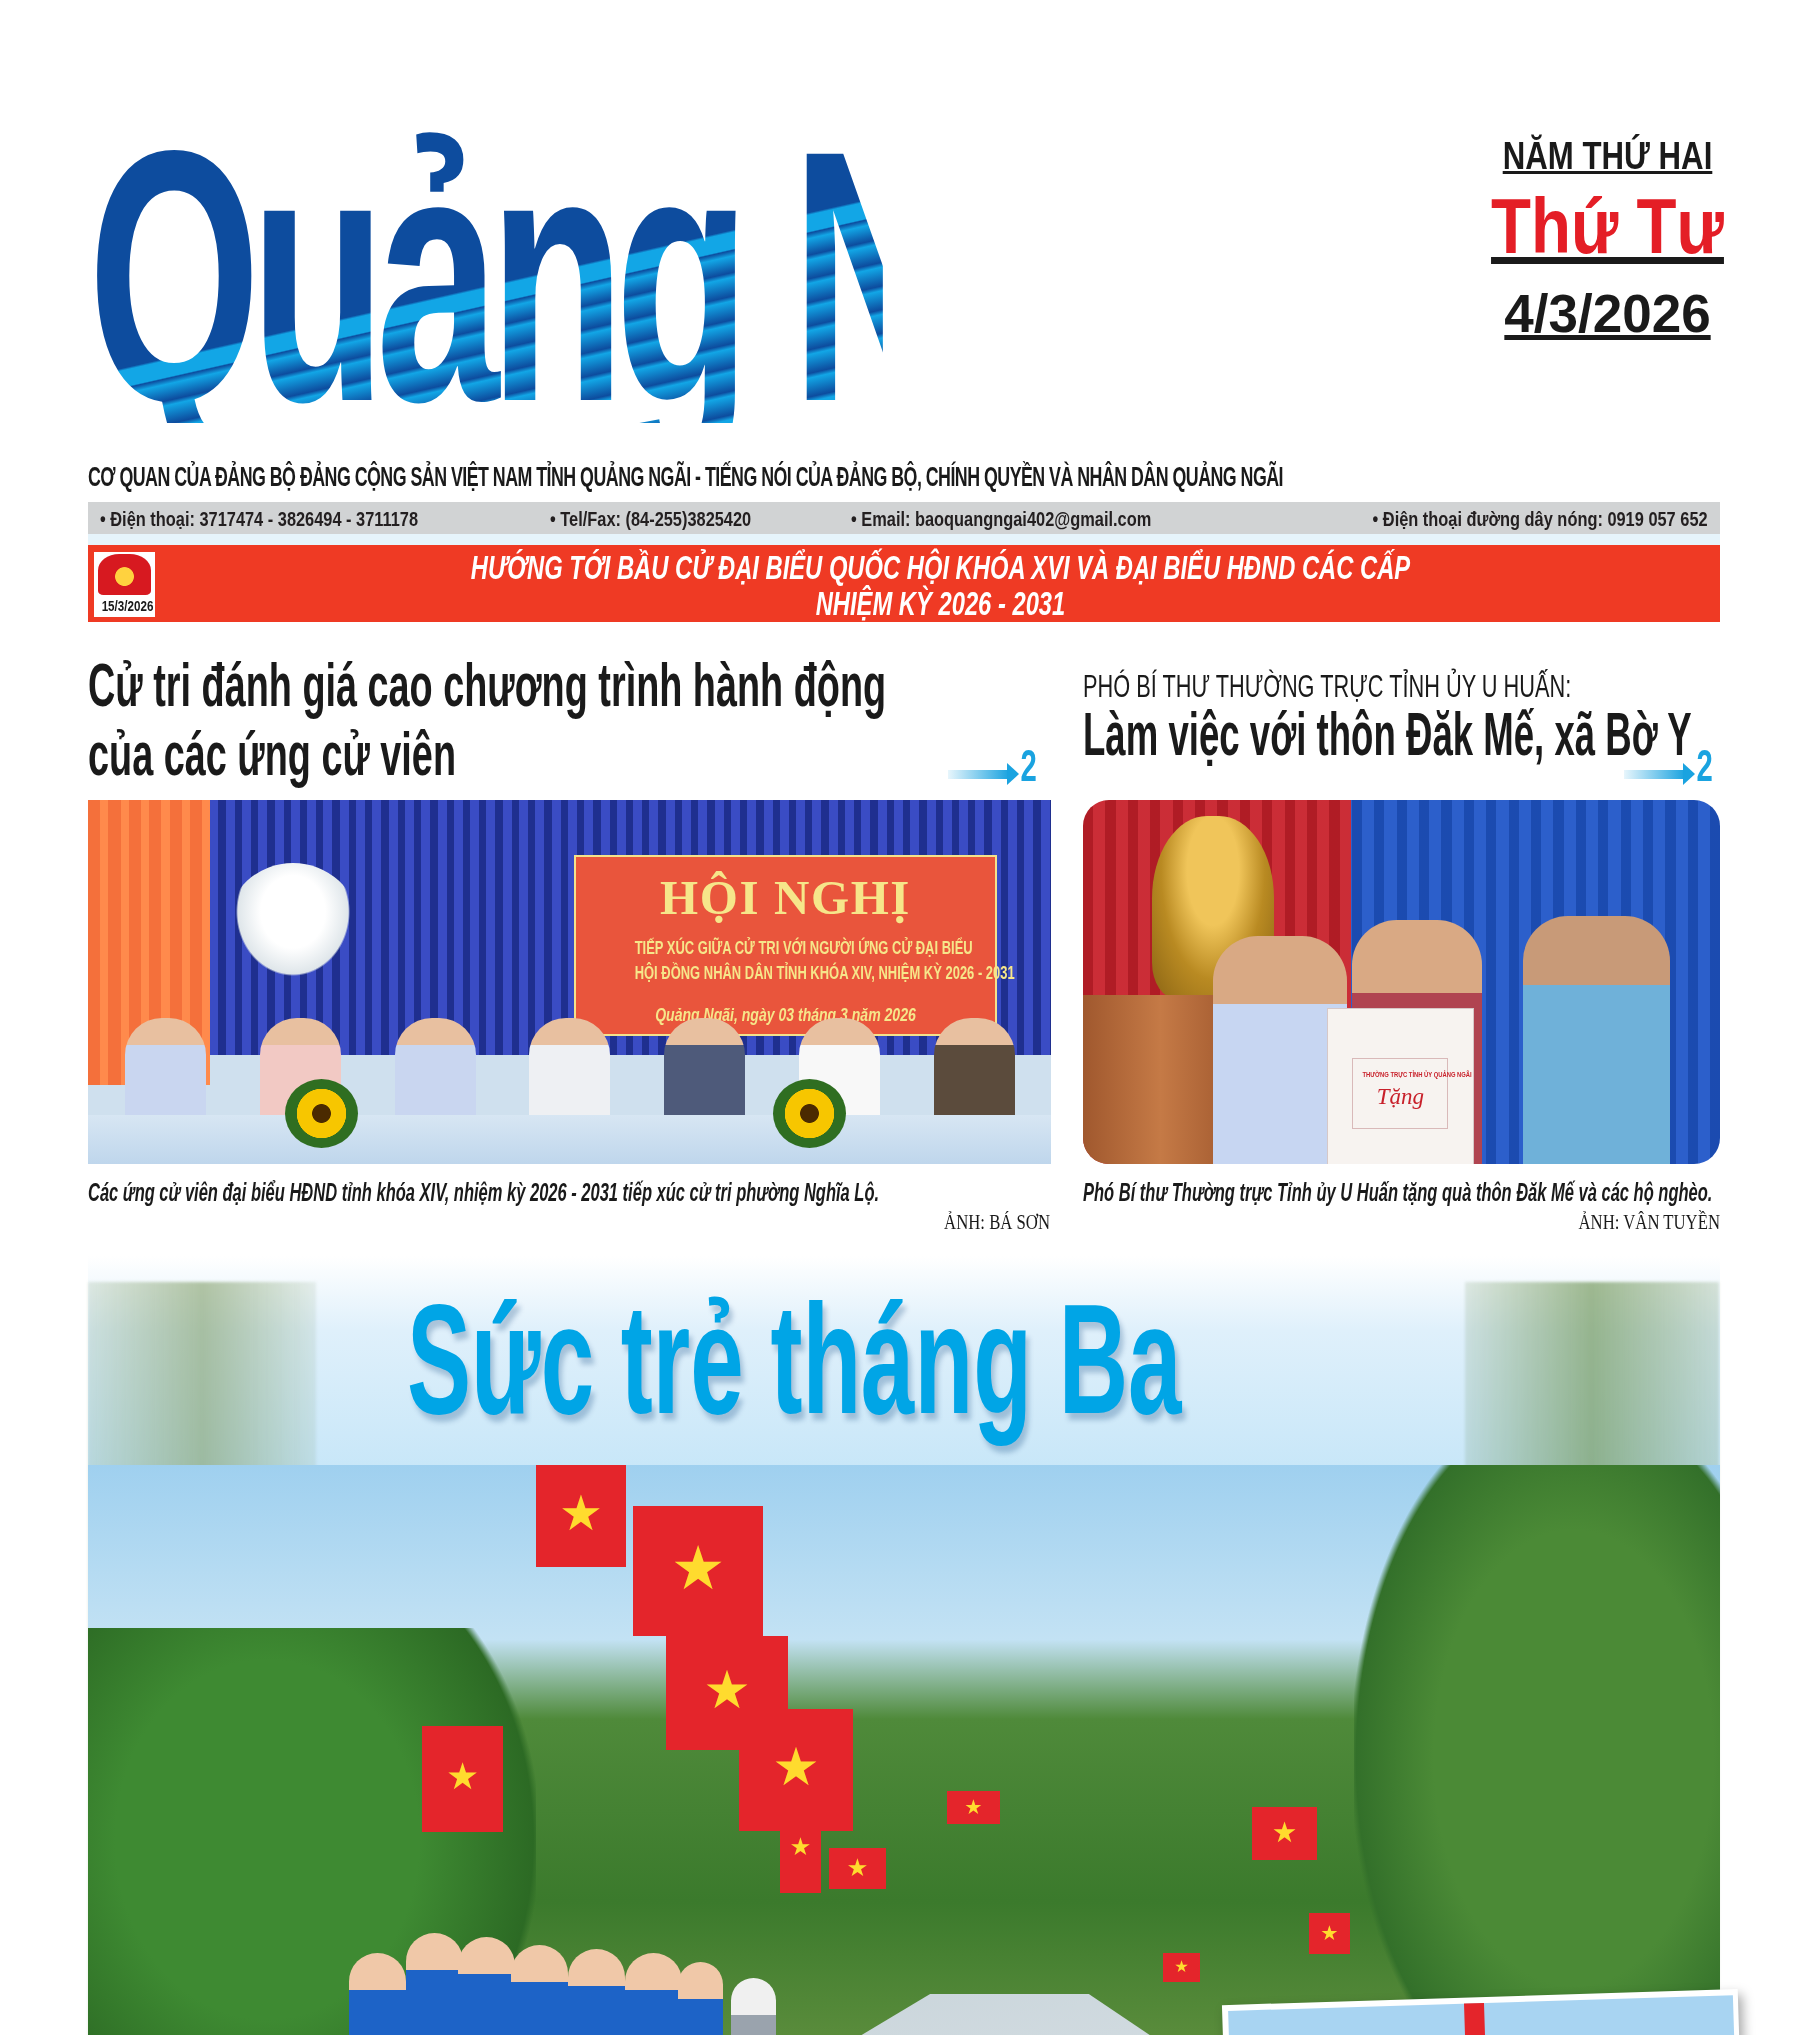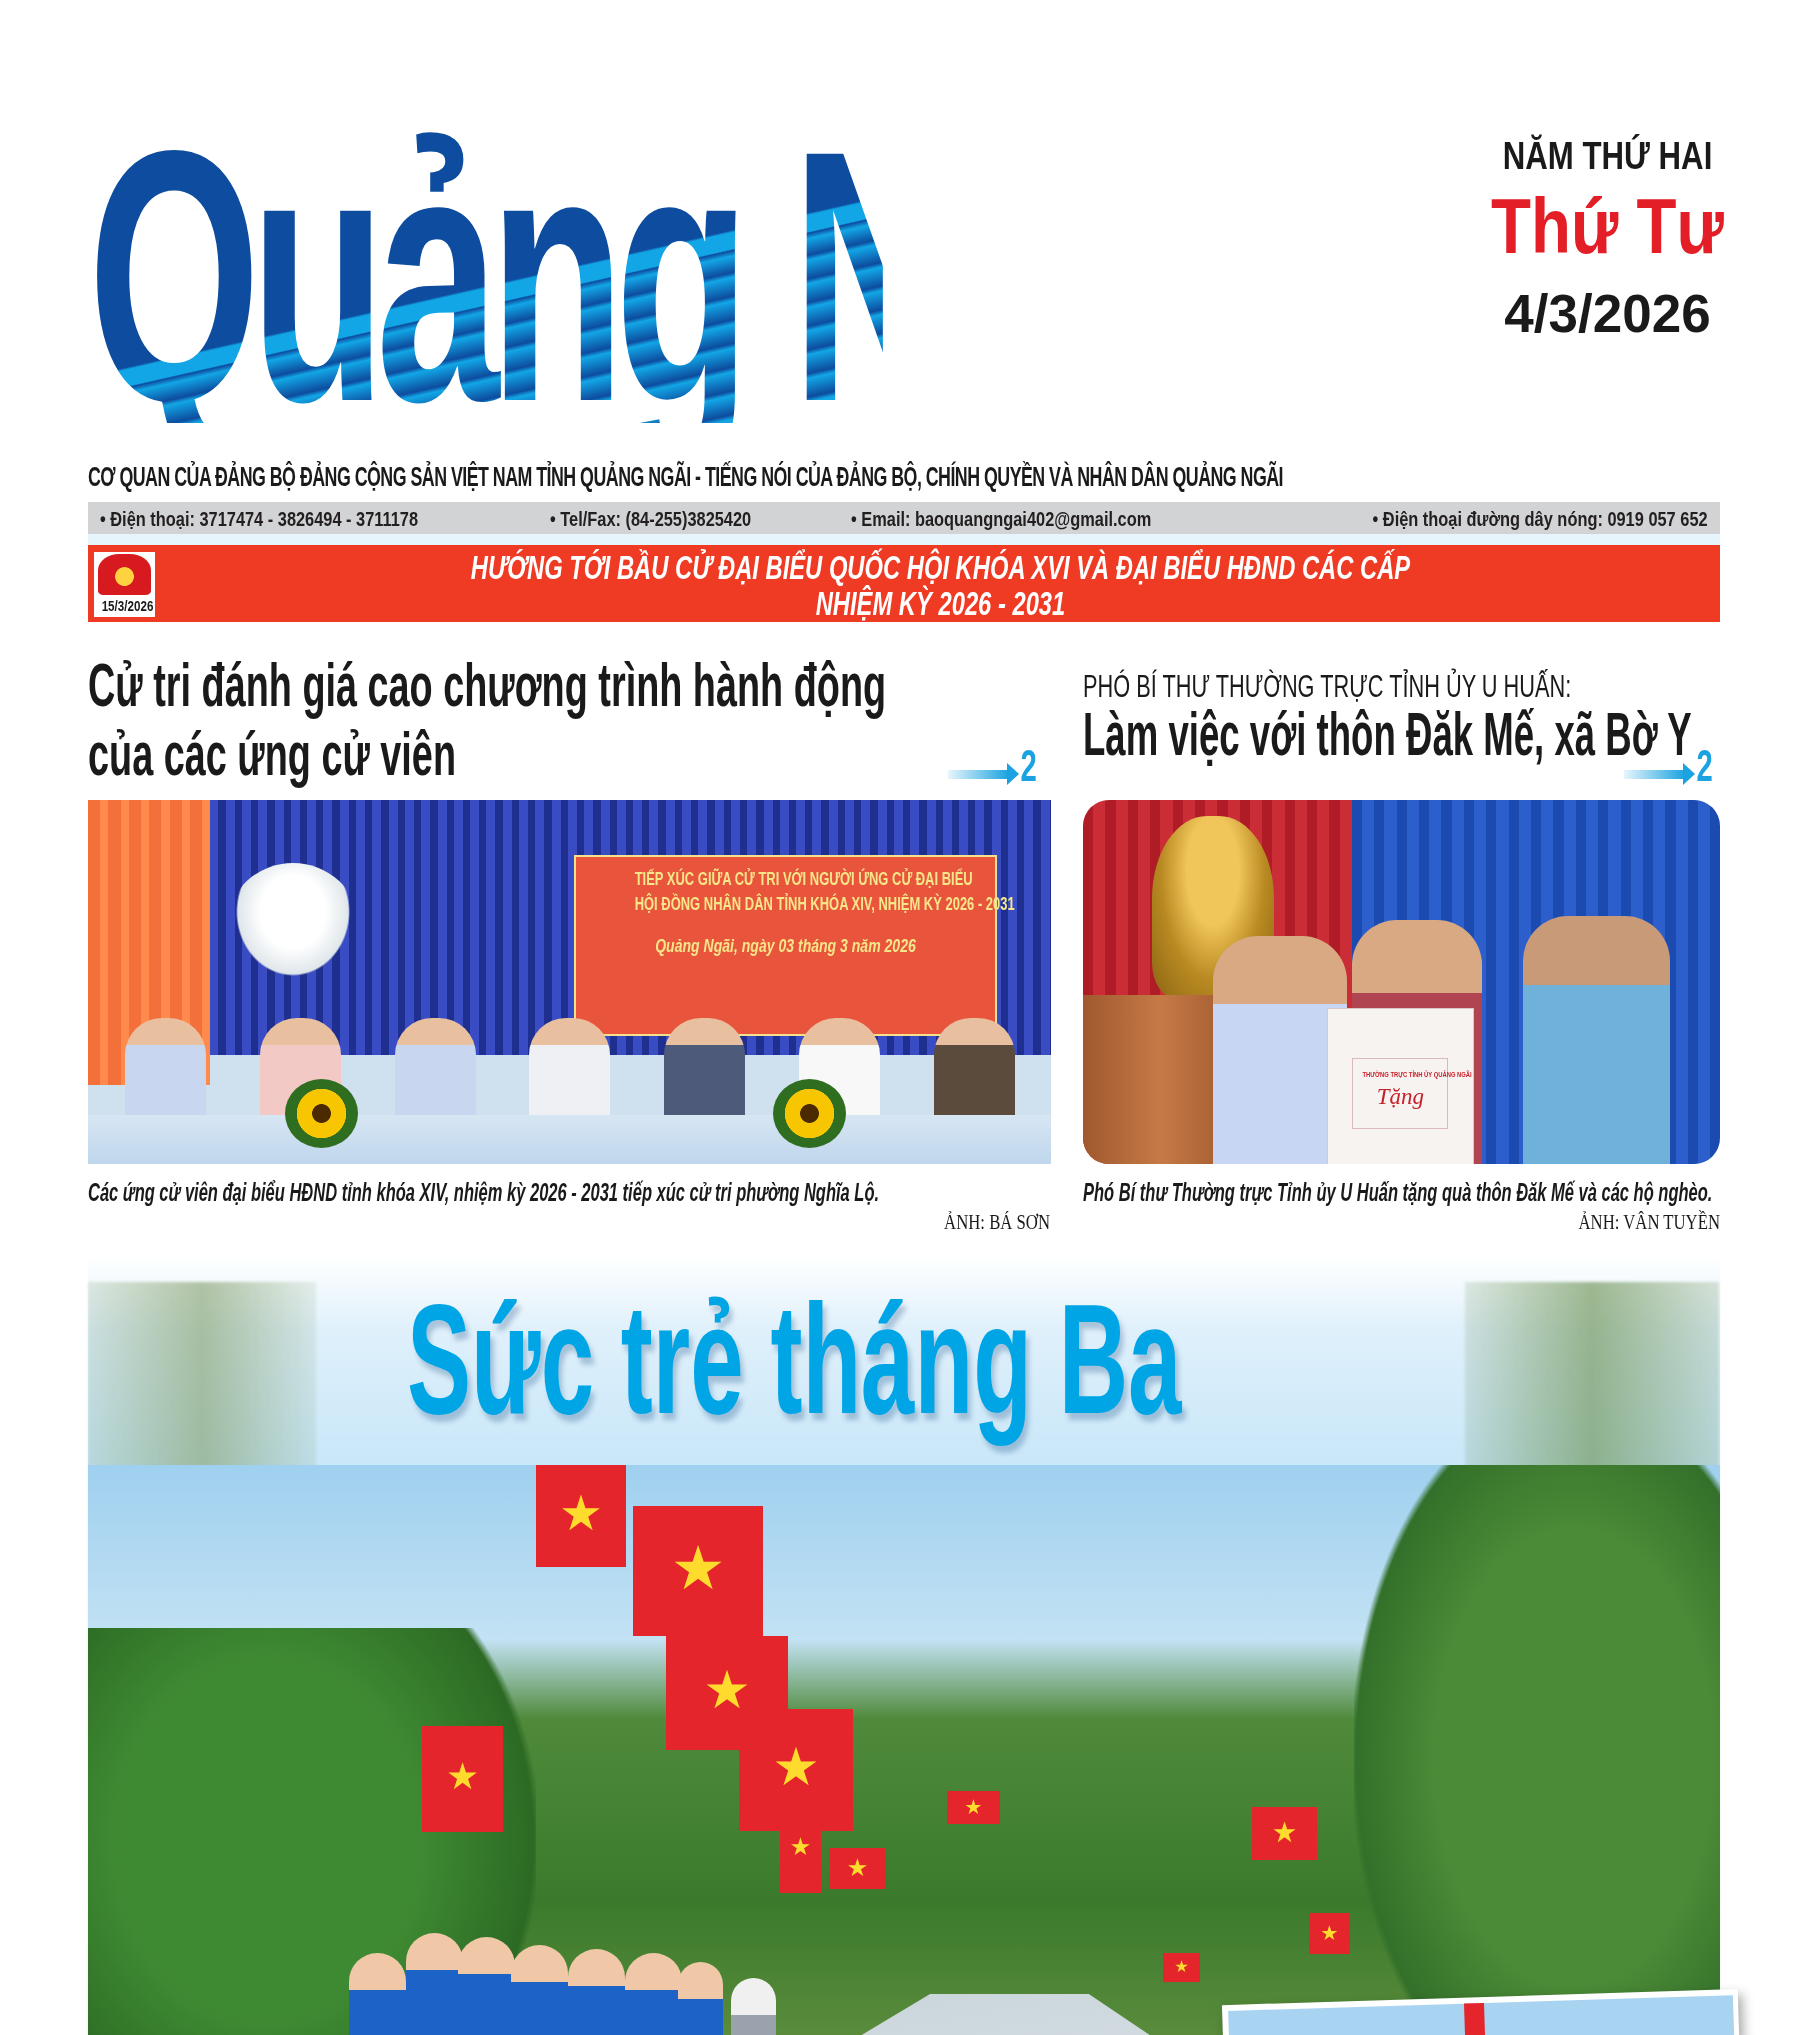--- a/index.html
+++ b/index.html
@@ -6,21 +6,21 @@
   body { width:1808px; height:2718px; position:relative; overflow:hidden;
          font-family:"Liberation Sans", "DejaVu Sans", sans-serif; color:#1a1a1a; }
   .abs { position:absolute; }
 
   
   .masthead-logo { left:88px; top:130px; width:1282px; height:293px; }
   .logo-text { font-family:"Liberation Sans", sans-serif; font-weight:700; font-size:358px; line-height:293px;
                letter-spacing:-16.3px; transform:scaleX(0.62); transform-origin:left top; white-space:nowrap;
                background:linear-gradient(172deg,#0d4c9e 0%,#0d4c9e 52%,#12a6e6 52.5%,#12a6e6 56%,#0d4c9e 56.3%,#12a6e6 57.5%,#0d4c9e 61%,#12a6e6 62%,#0d4c9e 66%,#12a6e6 67%,#0d4c9e 71%,#12a6e6 72%,#0d4c9e 76%,#12a6e6 77%,#0d4c9e 81%,#12a6e6 82%,#0d4c9e 86%,#12a6e6 87%,#0d4c9e 91%,#12a6e6 92%);
                -webkit-background-clip:text; background-clip:text; color:transparent; }
-  .issue-box { left:1465px; top:134px; width:285px; text-align:center; }
+  .issue-box { left:1465px; top:134px; width:285px; text-align:center;text-decoration:underline; }
   .issue-year { font-weight:700; font-size:39px; color:#1a1a1a; transform:scaleX(0.8); }
   .issue-no { font-size:57px; color:#1a1a1a; margin-top:16.3px; }
   .issue-day { font-weight:700; font-size:77px; color:#e41e26; margin-top:4.1px; transform:scaleX(0.85); }
   .issue-date { font-weight:700; font-size:53px; color:#1a1a1a; margin-top:12.2px; }
 
   .tagline { left:88px; top:462px; width:1323px; font-weight:700; font-size:27px; letter-spacing:-0.8px;
              white-space:nowrap; transform:scaleX(0.66); transform-origin:left top; color:#1a1a1a; }
   .contact-bar { left:88px; top:502px; width:1632px; height:33px; background:#d1d3d4;
                  display:flex; justify-content:space-between; align-items:center; padding:0 12.2px; box-sizing:border-box; }
   .contact-item { font-size:21px; font-weight:700; color:#231f20; white-space:nowrap; transform:scaleX(0.78); transform-origin:left center; }
@@ -144,20 +144,21 @@
 </div>
 <div class="abs page-ref" style="left:948px; top:745px;">
   <span class="arrow"></span>
   <span class="num">2</span>
 </div>
 
 <div class="abs photo photo-left"></div>
 <div class="abs red-curtain"></div>
 <div class="abs" style="left:228px; top:863px; width:130px; height:122px; border-radius:50% 50% 10% 10%; background:radial-gradient(ellipse at 50% 40%,#ffffff 0 35%,#dfe6ea 60%,transparent 62%);"></div>
 <div class="abs hn-banner">
+  <div class="hn-title">HỘI NGHỊ</div>
   <div class="hn-sub">TIẾP XÚC GIỮA CỬ TRI VỚI NGƯỜI ỨNG CỬ ĐẠI BIỂU</div>
   <div class="hn-sub" style="margin-top:4.1px;">HỘI ĐỒNG NHÂN DÂN TỈNH KHÓA XIV, NHIỆM KỲ 2026 - 2031</div>
   <div class="hn-date">Quảng Ngãi, ngày 03 tháng 3 năm 2026</div>
 </div>
 <div class="abs podium-people">
   <div class="person"></div>
   <div class="person" style="background:linear-gradient(180deg,#e8c0a0 0 28%,#f2c9c4 28% 100%);"></div>
   <div class="person"></div>
   <div class="person" style="background:linear-gradient(180deg,#e8c0a0 0 28%,#eef0f3 28% 100%);"></div>
   <div class="person" style="background:linear-gradient(180deg,#e8c0a0 0 28%,#4e5a7a 28% 100%);"></div>

